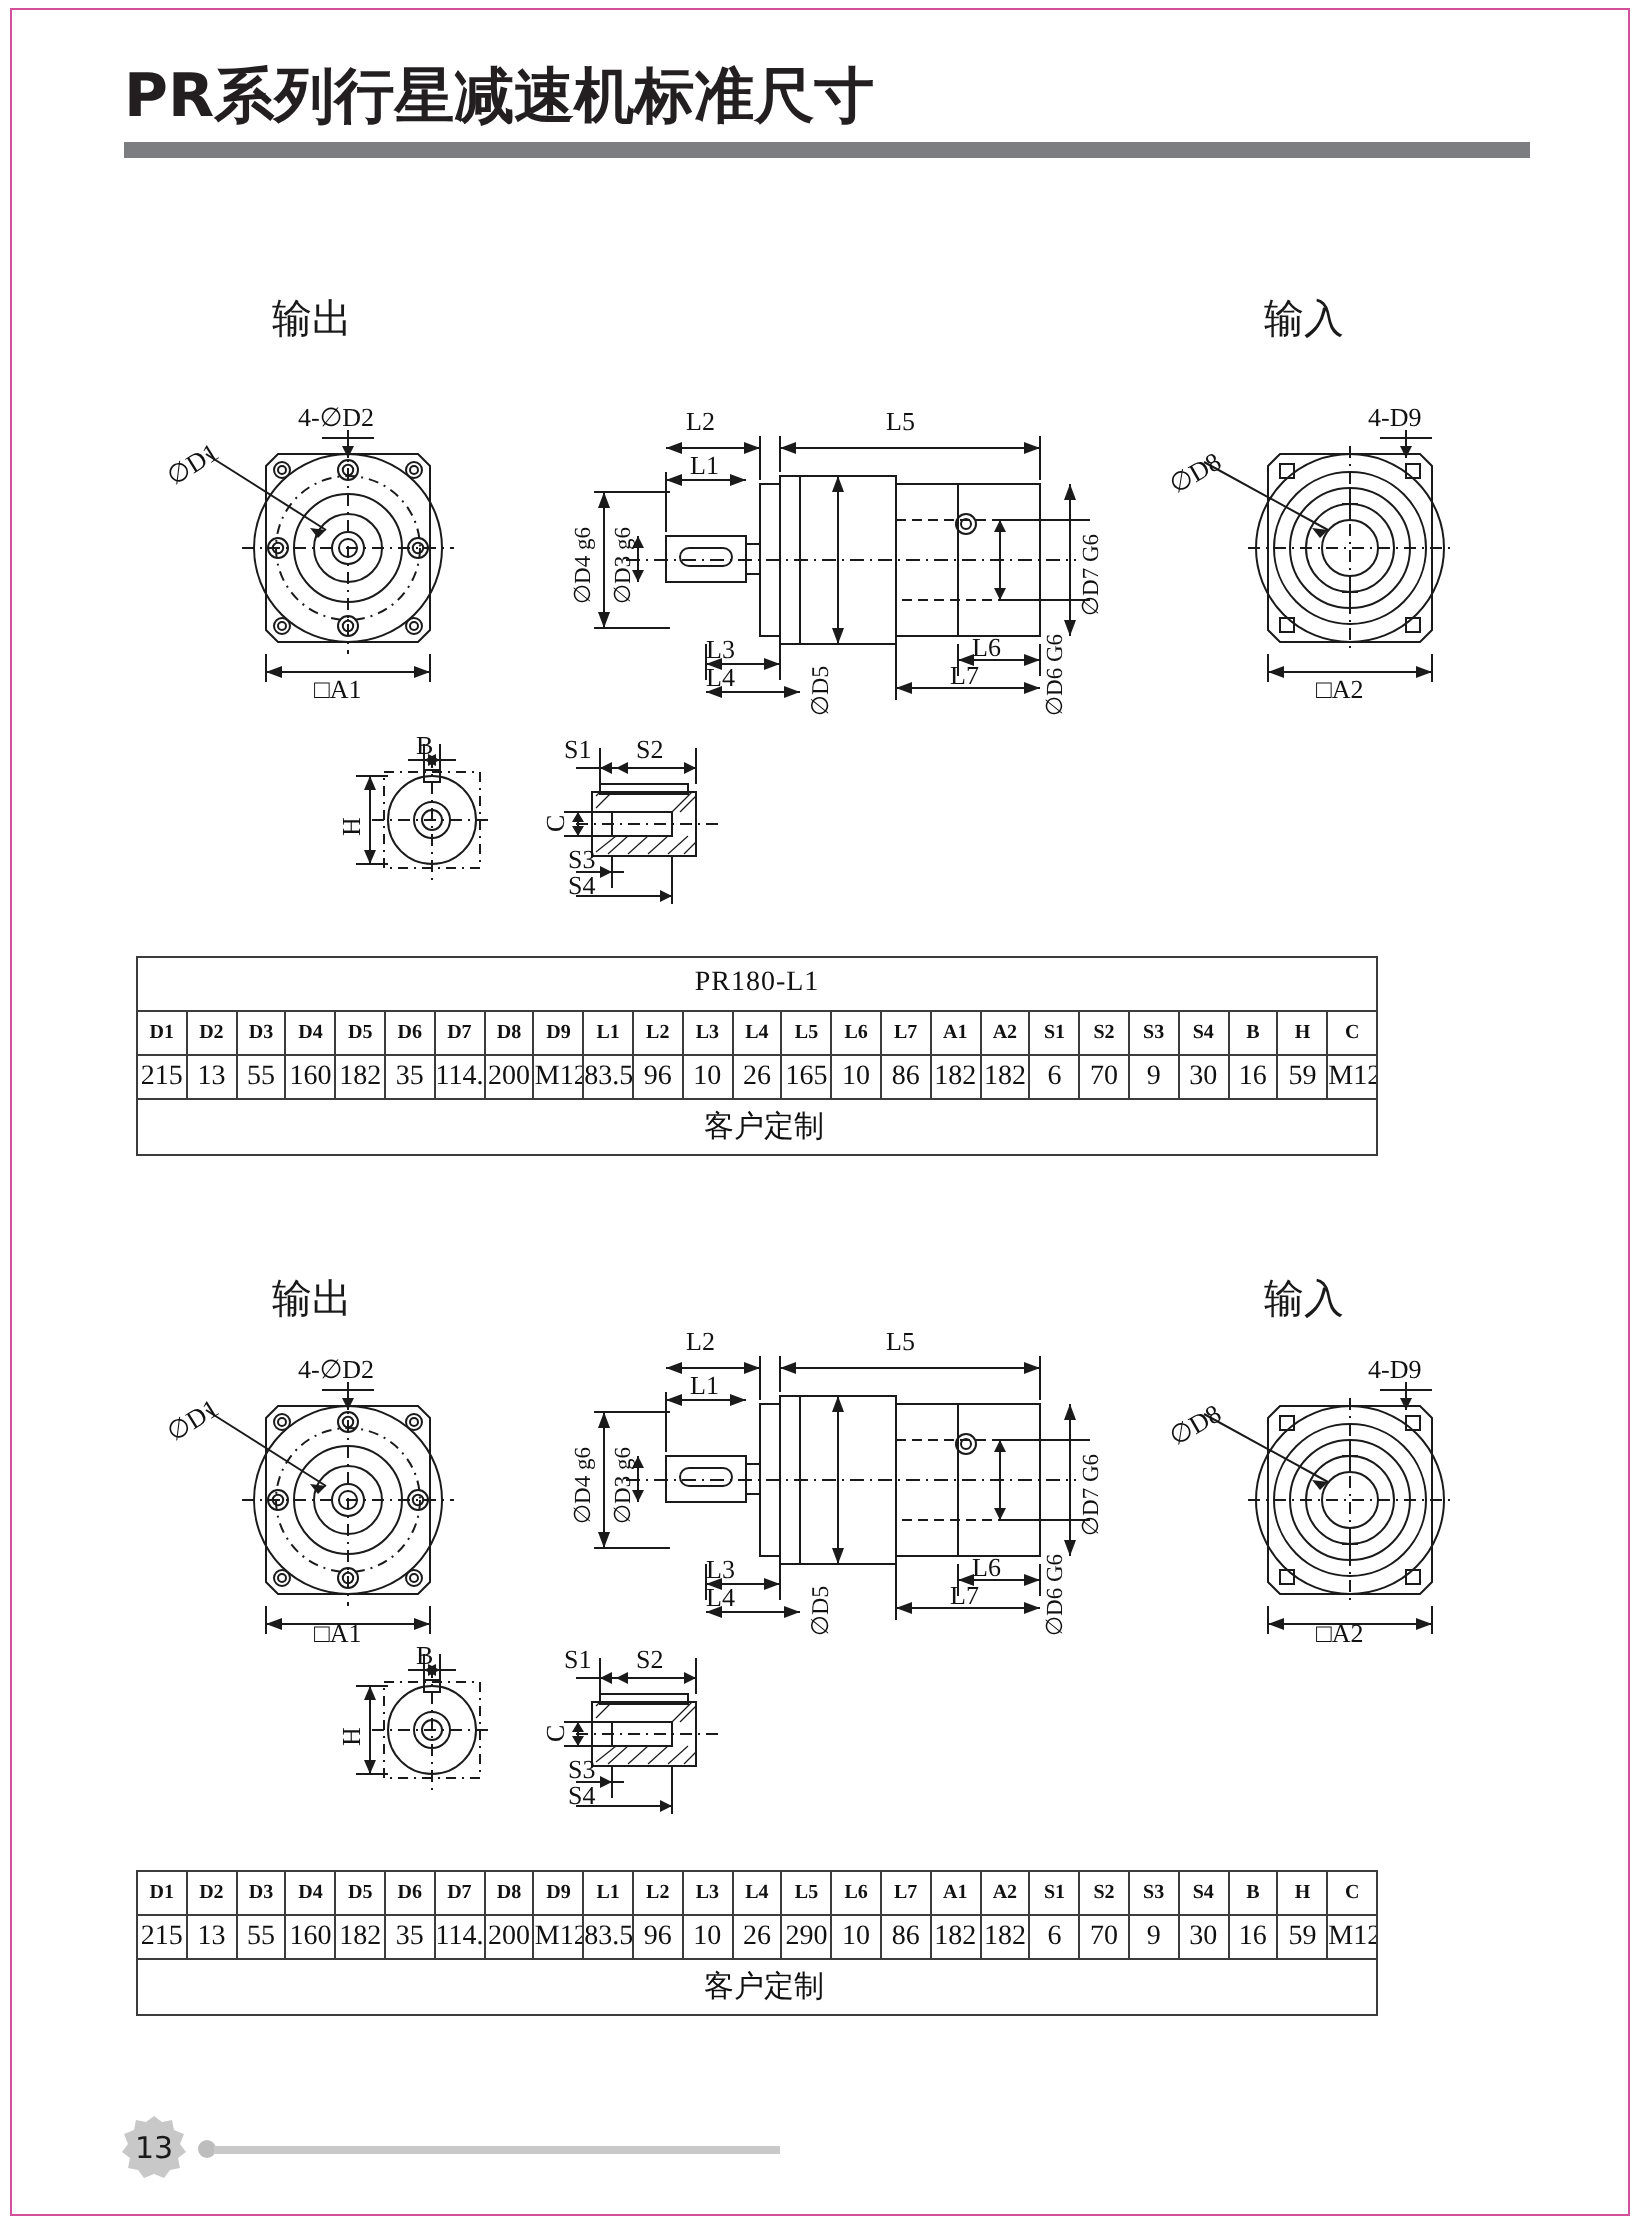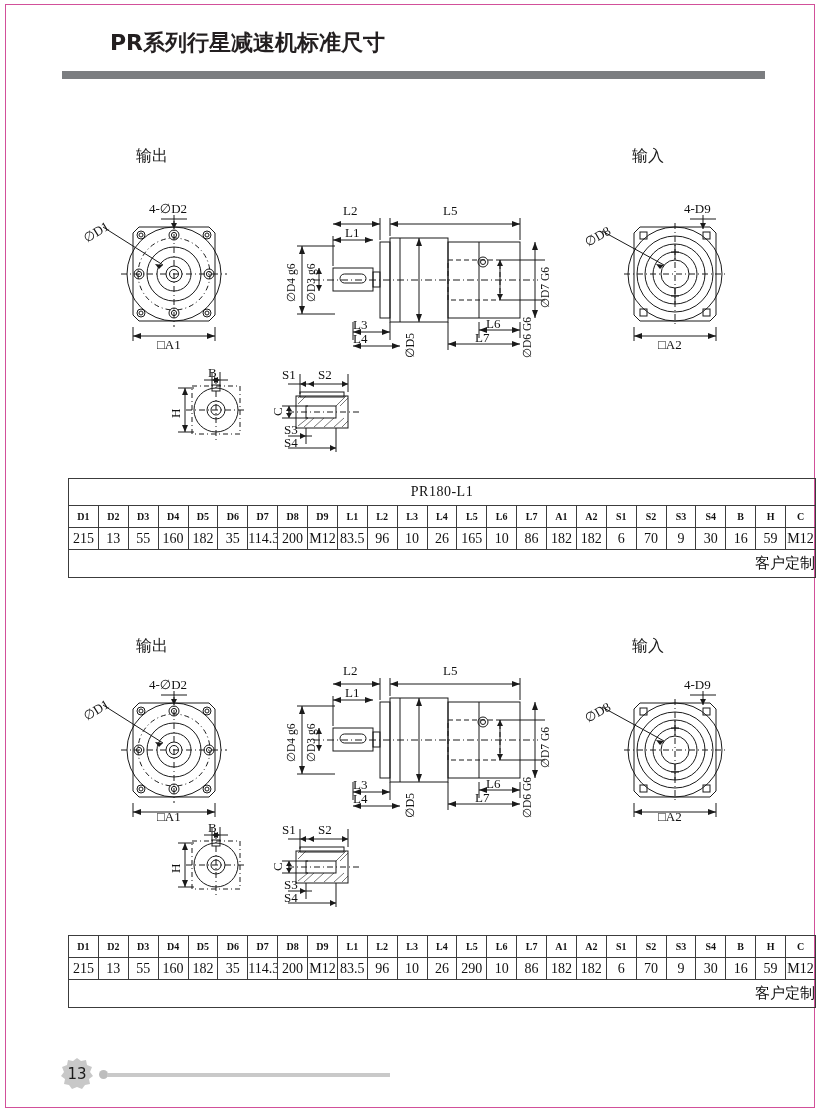--- a/index.html
+++ b/index.html
@@ -21,51 +21,50 @@
     border: 1.6px solid #d2509a;
     pointer-events: none;
   }
 
   
   #header { position: absolute; left: 0; top: 0; width: 820px; }
   #page-title {
     position: absolute;
     left: 62px; top: 28px;
     font-family: "DejaVu Sans", "Liberation Sans", sans-serif;
-    font-size: 22px;
+    font-size: 30px;
     font-weight: bold;
     color: #231f20;
     letter-spacing: 0px;
     white-space: nowrap;
-    margin-left: 48px;
   }
   #title-rule {
     position: absolute;
     left: 62px; top: 71px;
     width: 703px; height: 8px;
     background: #7b7d80;
   }
 
   
   .drawing-group { position: absolute; left: 0; width: 820px; }
   .view-caption {
     position: absolute;
     font-family: "DejaVu Sans", "Liberation Sans", sans-serif;
-    font-size: 16px;
+    font-size: 20px;
     color: #1a1a1a;
     white-space: nowrap;
   }
   .dwg { position: absolute; }
   .dwg svg { display: block; overflow: visible; }
 
   
   .spec-table-wrap { position: absolute; left: 68px; width: 667px; }
   table.spec {
     border-collapse: collapse;
-    width: 748px;
+    width: 621px;
     table-layout: fixed;
     font-family: "Liberation Serif", "DejaVu Serif", serif;
     border-radius: 16px;
   }
   table.spec th, table.spec td {
     border: 1px solid #3c3c3c;
     text-align: center;
     vertical-align: middle;
     color: #111;
     padding: 0;
@@ -81,21 +80,21 @@
     height: 22px;
     font-size: 10px;
     font-weight: bold;
   }
   table.spec tr.value-row td {
     height: 22px;
     font-size: 14px;
   }
   table.spec tr.note-row td {
     height: 28px;
-    text-align: right;
+    text-align: center;
     padding-left: 7px;
     font-size: 15px;
     font-family: "DejaVu Sans", "Liberation Sans", sans-serif;
   }
   td.narrow-val { font-size: 10.5px; }
   #page-badge {
     position: absolute;
     left: 60px; top: 1057px;
     width: 34px; height: 34px;
   }

